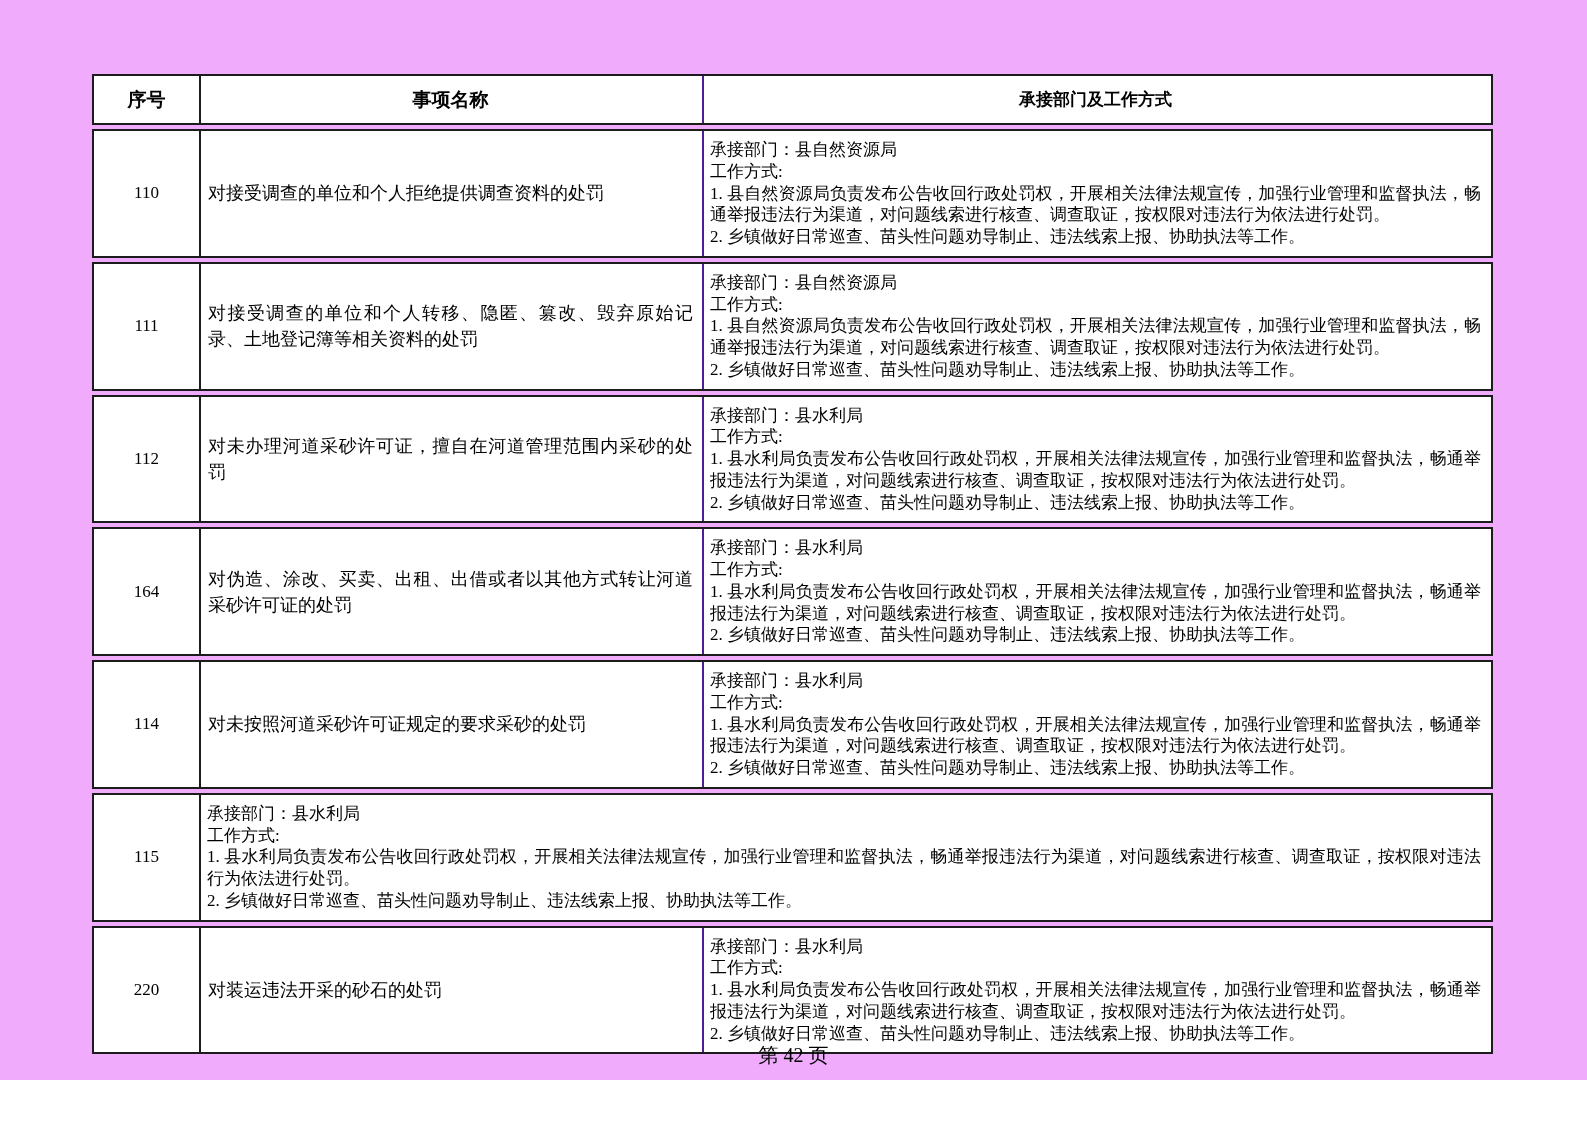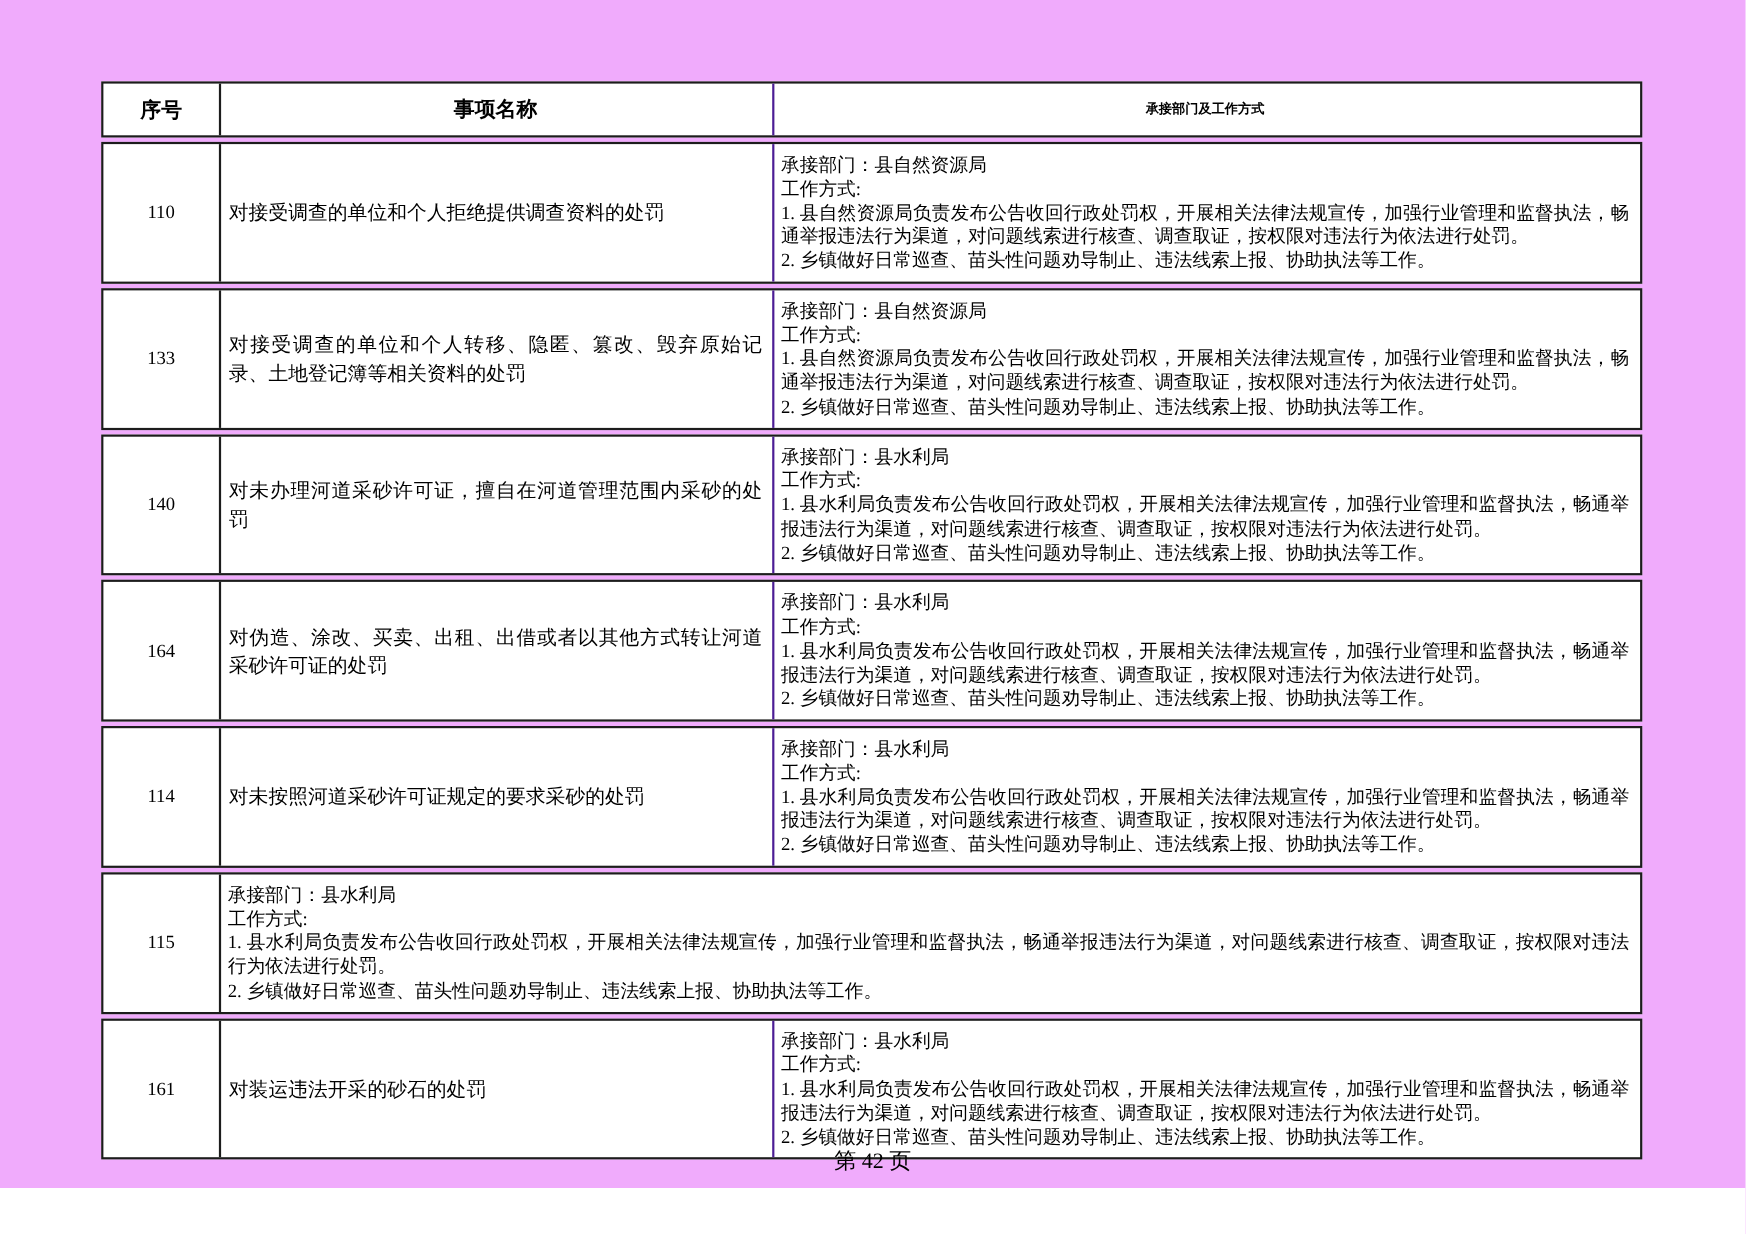--- a/index.html
+++ b/index.html
@@ -67,21 +67,21 @@
   .header-row { min-height: 51px; font-weight: bold; }
   .header-row .c1 { font-size: 19px; }
   .header-row .c2 {
     justify-content: center;
     text-align: center;
     font-size: 19px;
   }
   .header-row .c3 {
     align-items: center;
     justify-content: center;
-    font-size: 12px;
+    font-size: 17px;
   }
   .header-row .c3 .seg { text-align: center; }
   .body-row { min-height: 125px; }
   .page-footer {
     position: absolute;
     top: 1042px;
     left: 0;
     width: 100%;
     text-align: center;
     font-size: 20px;
@@ -106,32 +106,32 @@
       <div class="c2">对接受调查的单位和个人拒绝提供调查资料的处罚</div>
       <div class="c3">
         <div class="seg">承接部门：县自然资源局</div>
         <div class="seg">工作方式:</div>
         <div class="seg">1. 县自然资源局负责发布公告收回行政处罚权，开展相关法律法规宣传，加强行业管理和监督执法，畅通举报违法行为渠道，对问题线索进行核查、调查取证，按权限对违法行为依法进行处罚。</div>
         <div class="seg">2. 乡镇做好日常巡查、苗头性问题劝导制止、违法线索上报、协助执法等工作。</div>
       </div>
     </div>
 
     <div class="trow body-row">
-      <div class="c1">133</div>
+      <div class="c1">111</div>
       <div class="c2">对接受调查的单位和个人转移、隐匿、篡改、毁弃原始记录、土地登记簿等相关资料的处罚</div>
       <div class="c3">
         <div class="seg">承接部门：县自然资源局</div>
         <div class="seg">工作方式:</div>
         <div class="seg">1. 县自然资源局负责发布公告收回行政处罚权，开展相关法律法规宣传，加强行业管理和监督执法，畅通举报违法行为渠道，对问题线索进行核查、调查取证，按权限对违法行为依法进行处罚。</div>
         <div class="seg">2. 乡镇做好日常巡查、苗头性问题劝导制止、违法线索上报、协助执法等工作。</div>
       </div>
     </div>
 
     <div class="trow body-row">
-      <div class="c1">140</div>
+      <div class="c1">112</div>
       <div class="c2">对未办理河道采砂许可证，擅自在河道管理范围内采砂的处罚</div>
       <div class="c3">
         <div class="seg">承接部门：县水利局</div>
         <div class="seg">工作方式:</div>
         <div class="seg">1. 县水利局负责发布公告收回行政处罚权，开展相关法律法规宣传，加强行业管理和监督执法，畅通举报违法行为渠道，对问题线索进行核查、调查取证，按权限对违法行为依法进行处罚。</div>
         <div class="seg">2. 乡镇做好日常巡查、苗头性问题劝导制止、违法线索上报、协助执法等工作。</div>
       </div>
     </div>
 
     <div class="trow body-row">
@@ -160,21 +160,21 @@
       <div class="c1">115</div>
       <div class="c3">
         <div class="seg">承接部门：县水利局</div>
         <div class="seg">工作方式:</div>
         <div class="seg">1. 县水利局负责发布公告收回行政处罚权，开展相关法律法规宣传，加强行业管理和监督执法，畅通举报违法行为渠道，对问题线索进行核查、调查取证，按权限对违法行为依法进行处罚。</div>
         <div class="seg">2. 乡镇做好日常巡查、苗头性问题劝导制止、违法线索上报、协助执法等工作。</div>
       </div>
     </div>
 
     <div class="trow body-row">
-      <div class="c1">161</div>
+      <div class="c1">220</div>
       <div class="c2">对装运违法开采的砂石的处罚</div>
       <div class="c3">
         <div class="seg">承接部门：县水利局</div>
         <div class="seg">工作方式:</div>
         <div class="seg">1. 县水利局负责发布公告收回行政处罚权，开展相关法律法规宣传，加强行业管理和监督执法，畅通举报违法行为渠道，对问题线索进行核查、调查取证，按权限对违法行为依法进行处罚。</div>
         <div class="seg">2. 乡镇做好日常巡查、苗头性问题劝导制止、违法线索上报、协助执法等工作。</div>
       </div>
     </div>
 
   </div>

